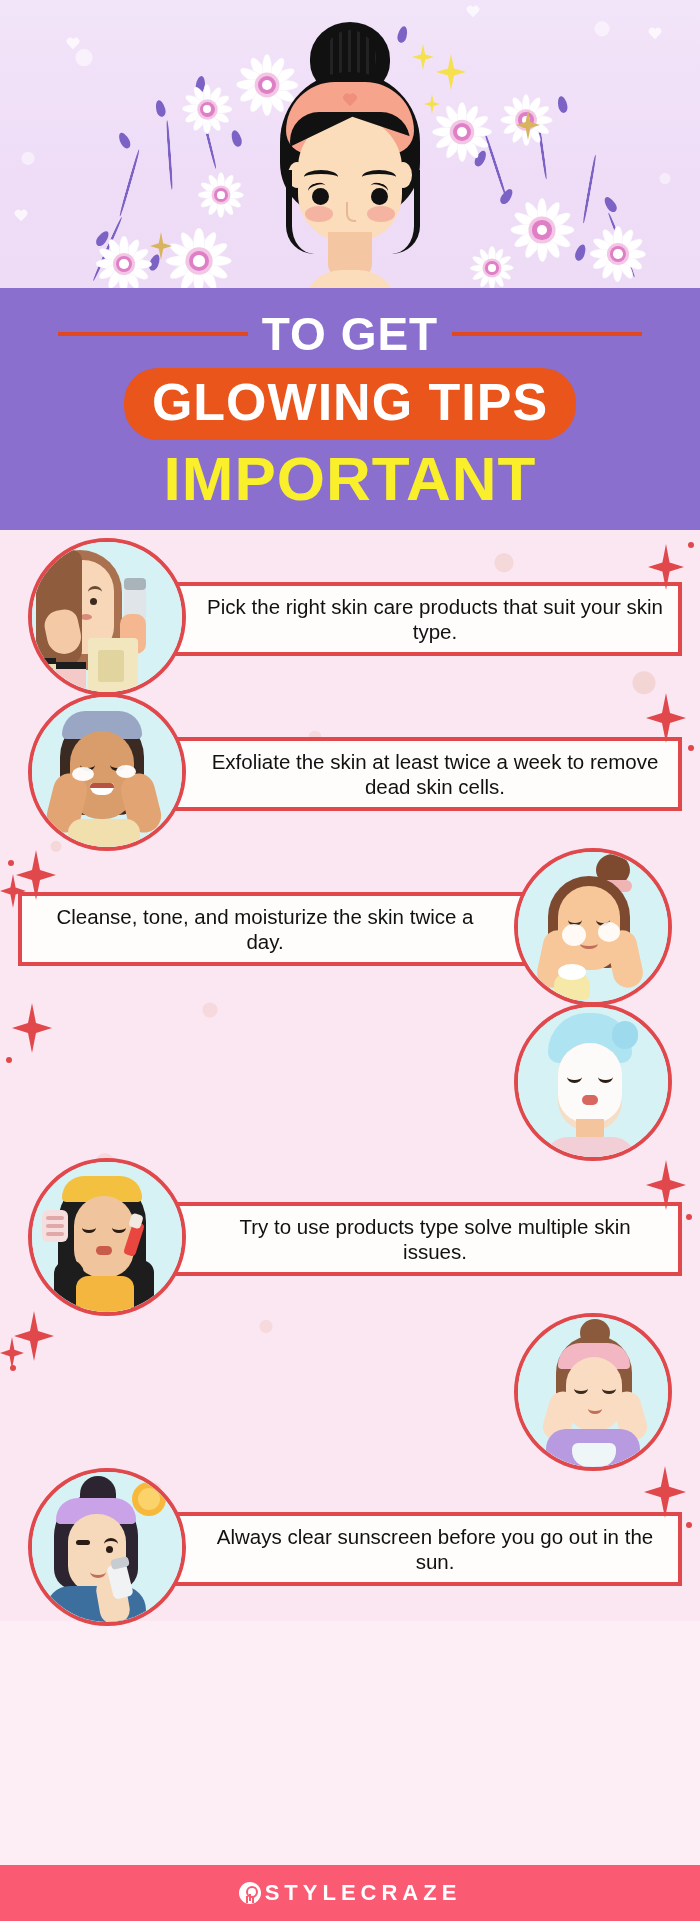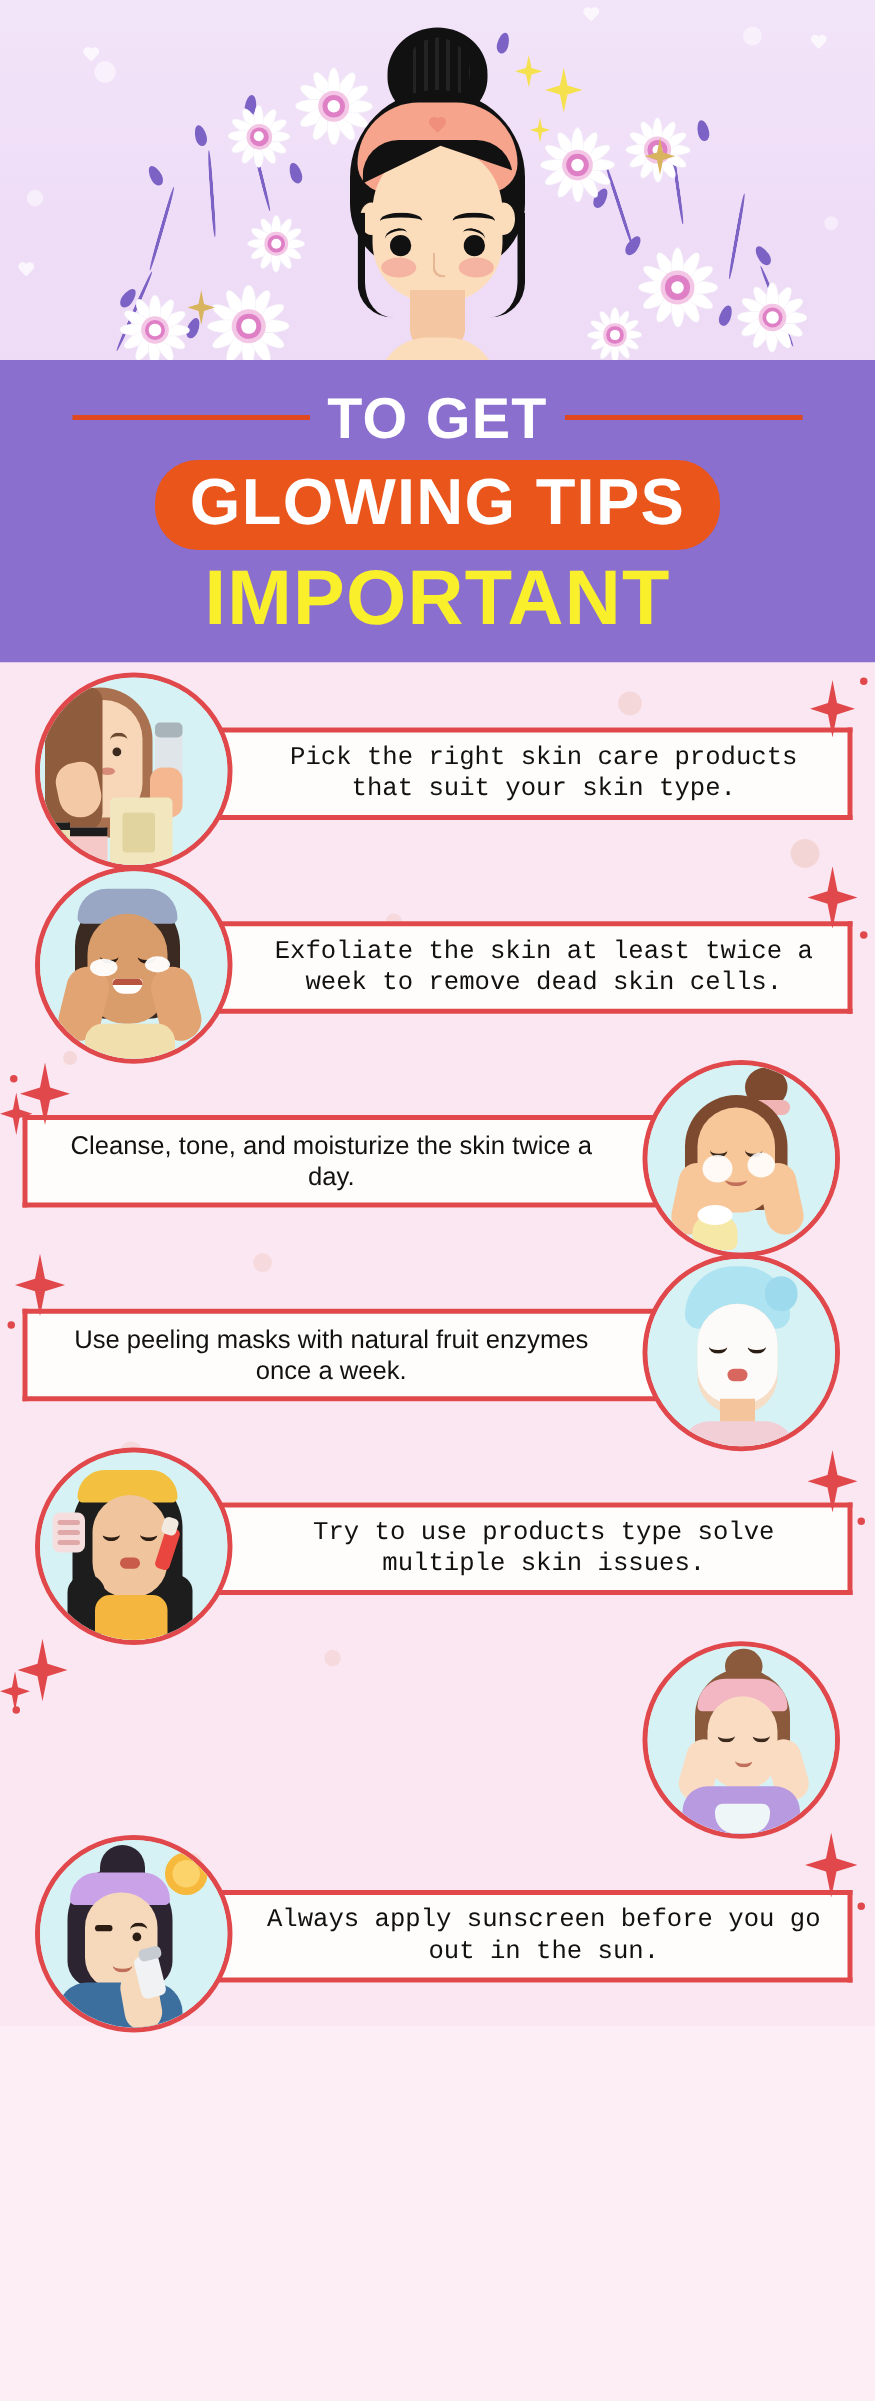--- a/index.html
+++ b/index.html
@@ -105,21 +105,21 @@
   .avatar{position:absolute;top:8px;width:150px;height:150px;border-radius:50%;
     border:4px solid #e0484b;background:#d6f2f5;overflow:hidden;z-index:3;}
   .tip.left .avatar{left:28px;}
   .tip.right .avatar{right:28px;}
   .bar{position:absolute;top:52px;height:66px;background:#fffdfb;
     border-top:4px solid #e0484b;border-bottom:4px solid #e0484b;
     display:flex;align-items:center;justify-content:center;z-index:2;}
   .tip.left .bar{left:150px;right:18px;border-right:4px solid #e0484b;}
   .tip.right .bar{right:150px;left:18px;border-left:4px solid #e0484b;}
   .bar span{font-size:20.5px;line-height:25px;color:#111;text-align:center;padding:0 14px;}
-  .tip.left .bar span{padding-left:56px;font-family:Liberation Mono, monospace;}
+  .tip.left .bar span{padding-left:56px;}
   .tip.right .bar span{padding-right:56px;}
   .spark{position:absolute;background:#e0484b;z-index:4;
     clip-path:polygon(50% 0%,60% 40%,100% 50%,60% 60%,50% 100%,40% 60%,0% 50%,40% 40%);}
   .dotS{position:absolute;background:#e0484b;border-radius:50%;z-index:4;}
 
   
   .a-bg{position:absolute;inset:0;background:#d6f2f5;}
   .a-r{position:absolute;}
 
   
@@ -450,23 +450,20 @@
         <div class="a-r" style="left:30px;top:6px;width:84px;height:50px;background:#aee3f2;border-radius:42px 42px 12px 12px"></div>
         <div class="a-r" style="left:94px;top:14px;width:26px;height:28px;background:#9ddaee;border-radius:14px"></div>
         <div class="a-r" style="left:40px;top:36px;width:64px;height:88px;background:#f6ddc6;border-radius:32px 32px 30px 30px"></div>
         <div class="a-r" style="left:40px;top:36px;width:64px;height:80px;background:#fdfdfd;border-radius:32px 32px 28px 28px;opacity:.92"></div>
         <div class="a-r" style="left:49px;top:64px;width:15px;height:9px;border-bottom:3px solid #2c1d14;border-radius:50%"></div>
         <div class="a-r" style="left:80px;top:64px;width:15px;height:9px;border-bottom:3px solid #2c1d14;border-radius:50%"></div>
         <div class="a-r" style="left:64px;top:88px;width:16px;height:10px;background:#d8675f;border-radius:8px"></div>
         <div class="a-r" style="left:58px;top:112px;width:28px;height:26px;background:#f4c49d;border-radius:0 0 10px 10px"></div>
         <div class="a-r" style="left:26px;top:130px;width:92px;height:24px;background:#f2cfd6;border-radius:40px 40px 0 0"></div>
       </div>
-      <div class="bar">
-        <span>Use peeling masks with natural fruit enzymes once a week.</span>
-      </div>
       <div class="spark" style="left:12px;top:8px;width:40px;height:50px"></div>
       <div class="dotS" style="left:6px;top:62px;width:6px;height:6px"></div>
     </div>
 
     <div class="tip left">
       <div class="avatar">
         <div class="a-bg"></div>
         <div class="a-r" style="left:26px;top:16px;width:88px;height:112px;background:#1d1d1d;border-radius:44px 44px 18px 18px"></div>
         <div class="a-r" style="left:30px;top:14px;width:80px;height:26px;background:#f3c13f;border-radius:40px 40px 8px 8px"></div>
         <div class="a-r" style="left:42px;top:34px;width:60px;height:82px;background:#f0c49c;border-radius:30px 30px 28px 28px"></div>
@@ -520,22 +517,26 @@
         <div class="a-r" style="left:44px;top:68px;width:14px;height:5px;background:#2c1d14;border-radius:4px"></div>
         <div class="a-r" style="left:72px;top:66px;width:14px;height:9px;border-top:3px solid #2c1d14;border-radius:50%"></div>
         <div class="a-r" style="left:74px;top:74px;width:7px;height:7px;background:#2c1d14;border-radius:50%"></div>
         <div class="a-r" style="left:58px;top:94px;width:16px;height:9px;border-bottom:3px solid #c0705a;border-radius:50%"></div>
         <div class="a-r" style="left:14px;top:114px;width:100px;height:40px;background:#3d6f9e;border-radius:24px 24px 0 0"></div>
         <div class="a-r" style="left:66px;top:104px;width:30px;height:48px;background:#f6d9bb;border-radius:14px;transform:rotate(-10deg)"></div>
         <div class="a-r" style="left:78px;top:92px;width:20px;height:34px;background:#f0f2f4;border-radius:5px;transform:rotate(-14deg)"></div>
         <div class="a-r" style="left:79px;top:86px;width:18px;height:10px;background:#c6ccd2;border-radius:4px;transform:rotate(-14deg)"></div>
       </div>
       <div class="bar">
-        <span>Always apply sunscreen before you go out in the sun.</span>
+        <span>Always clear sunscreen before you go out in the sun.</span>
       </div>
       <div class="spark" style="right:14px;top:6px;width:42px;height:52px"></div>
       <div class="dotS" style="right:8px;top:62px;width:6px;height:6px"></div>
     </div>
 
   </div>
 
+  <div class="footer">
+    <span class="logo-mark"></span>
+    <span class="logo-text">STYLECRAZE</span>
+  </div>
 
 </div>
 
 </body></html>

